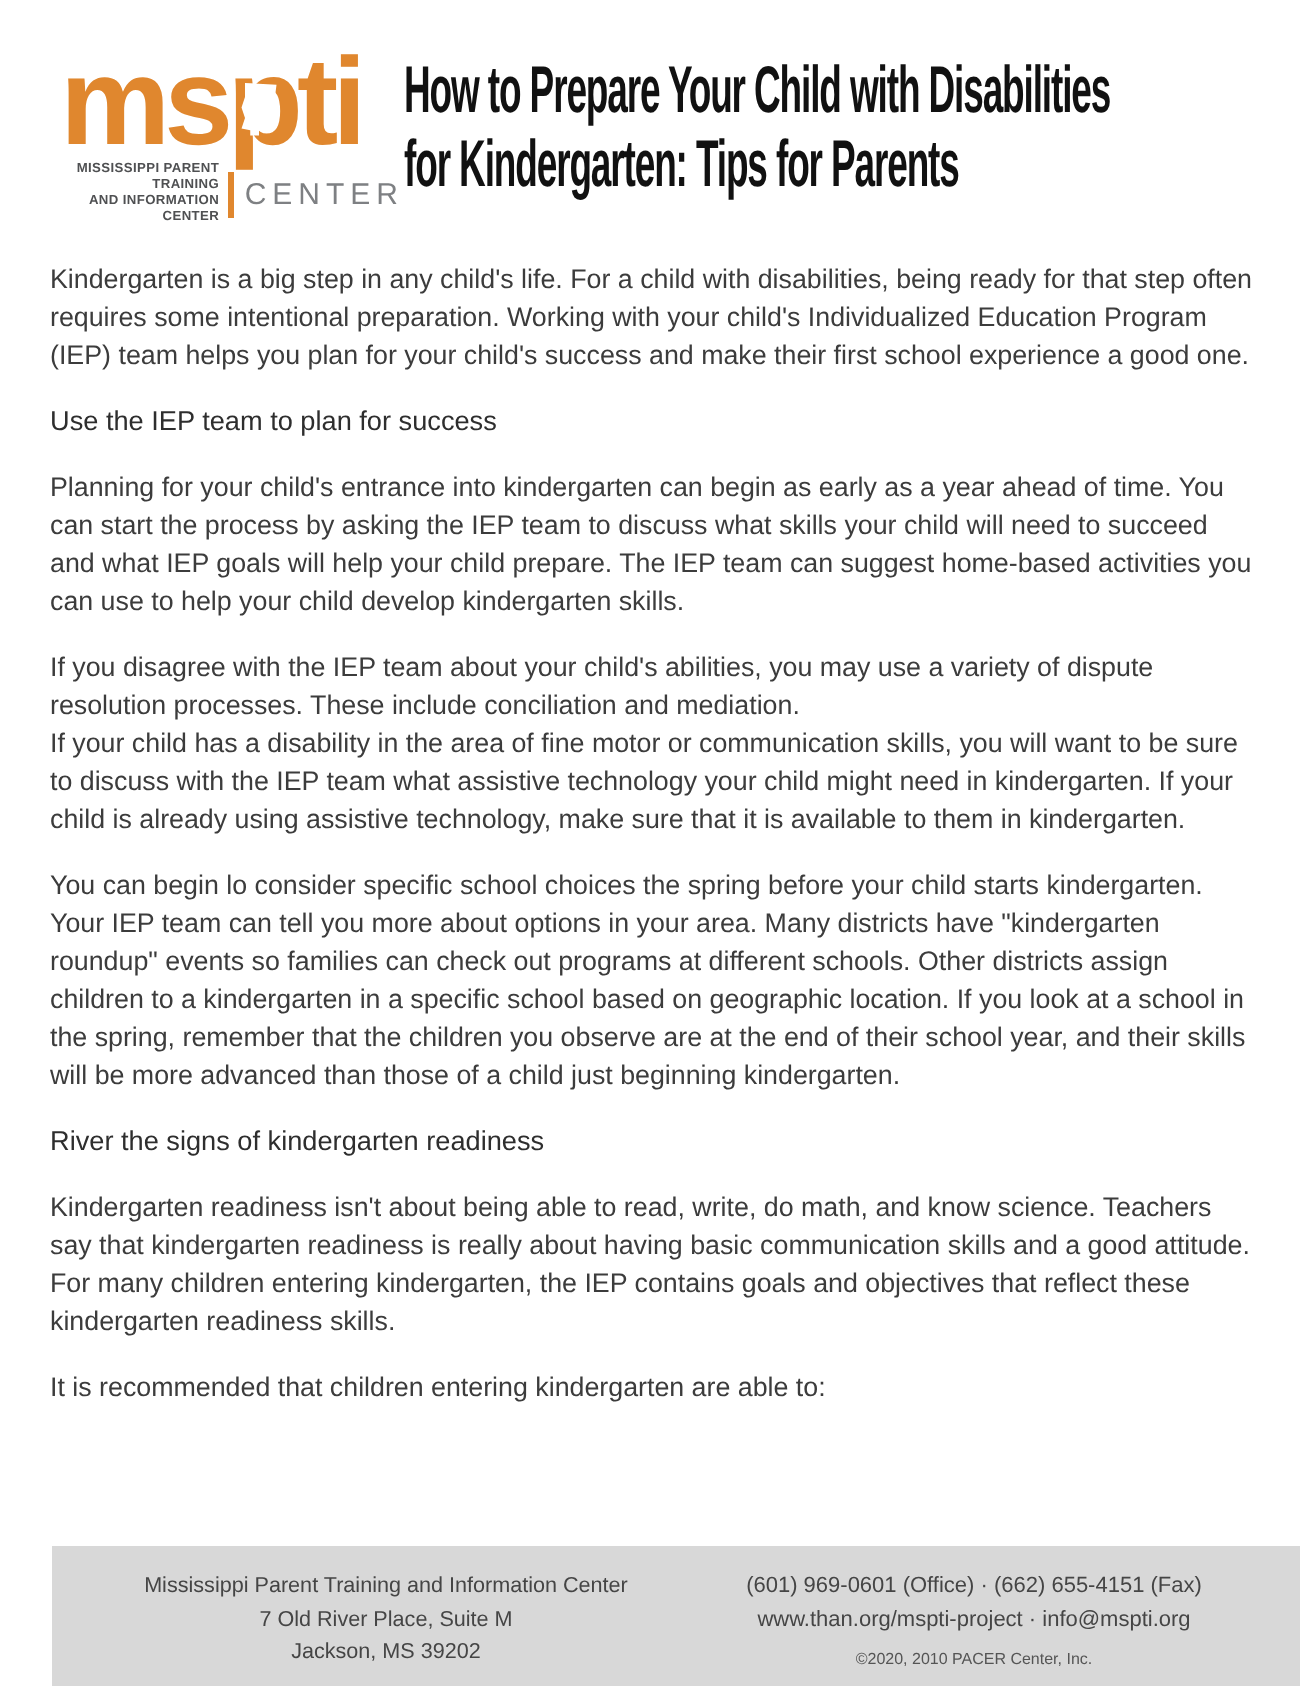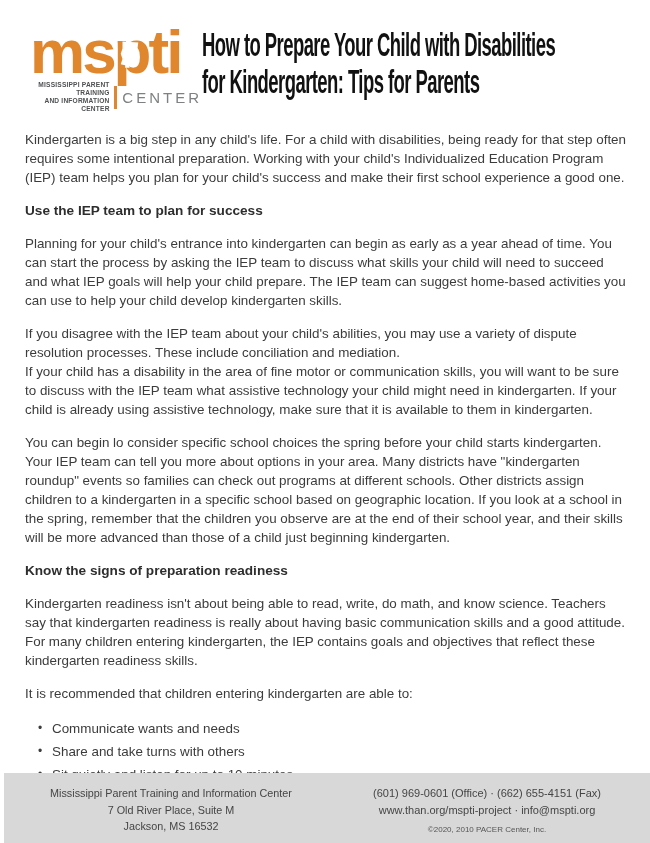--- a/index.html
+++ b/index.html
@@ -81,21 +81,21 @@
   .content {
     padding: 24px 22px 0 25px;
     font-size: 13.4px;
     line-height: 19px;
     color: #3c3c3c;
     width: 650px;
   }
   .para { margin-bottom: 14px; }
   .para-tight { margin-bottom: 0; }
   .section-heading {
-    font-weight: 700;
+    font-weight: 400;
     color: #2e2e2e;
     margin-bottom: 14px;
     font-size: 13.6px;
   }
   .list-intro { margin-bottom: 14px; }
   ul.readiness-list { list-style: none; }
   ul.readiness-list li {
     position: relative;
     padding-left: 27px;
     line-height: 23px;
@@ -105,21 +105,21 @@
     position: absolute;
     left: 13px;
     top: 0;
     color: #3c3c3c;
     font-size: 12px;
   }
 
   
   .footer {
     position: absolute;
-    left: 4px;
+    left: 26px;
     right: 0;
     bottom: 0;
     height: 70px;
     background: #d8d8d8;
     display: flex;
     justify-content: space-between;
     padding: 12px 18px 0 22px;
     color: #454545;
   }
   .footer-left {
@@ -177,39 +177,34 @@
 
     <div class="para">Planning for your child's entrance into kindergarten can begin as early as a year ahead of time. You can start the process by asking the IEP team to discuss what skills your child will need to succeed and what IEP goals will help your child prepare. The IEP team can suggest home-based activities you can use to help your child develop kindergarten skills.</div>
 
     <div class="para">
       <div class="para-tight">If you disagree with the IEP team about your child's abilities, you may use a variety of dispute resolution processes. These include conciliation and mediation.</div>
       <div class="para-tight">If your child has a disability in the area of fine motor or communication skills, you will want to be sure to discuss with the IEP team what assistive technology your child might need in kindergarten. If your child is already using assistive technology, make sure that it is available to them in kindergarten.</div>
     </div>
 
     <div class="para">You can begin lo consider specific school choices the spring before your child starts kindergarten. Your IEP team can tell you more about options in your area. Many districts have "kindergarten roundup" events so families can check out programs at different schools. Other districts assign children to a kindergarten in a specific school based on geographic location. If you look at a school in the spring, remember that the children you observe are at the end of their school year, and their skills will be more advanced than those of a child just beginning kindergarten.</div>
 
-    <div class="section-heading">Know the signs of preparation readiness</div>
+    <div class="section-heading">River the signs of kindergarten readiness</div>
 
     <div class="para">Kindergarten readiness isn't about being able to read, write, do math, and know science. Teachers say that kindergarten readiness is really about having basic communication skills and a good attitude. For many children entering kindergarten, the IEP contains goals and objectives that reflect these kindergarten readiness skills.</div>
 
     <div class="list-intro">It is recommended that children entering kindergarten are able to:</div>
 
-    <ul class="readiness-list">
-      <li>Communicate wants and needs</li>
-      <li>Share and take turns with others</li>
-      <li>Sit quietly and listen for up to 10 minutes</li>
-    </ul>
 
   </div>
 
   <div class="footer">
     <div class="footer-left">
       <div>Mississippi Parent Training and Information Center</div>
       <div>7 Old River Place, Suite M</div>
-      <div>Jackson, MS 16532</div>
+      <div>Jackson, MS 39202</div>
     </div>
     <div class="footer-right">
       <div>(601) 969-0601  (Office)  ·  (662) 655-4151 (Fax)</div>
       <div>www.than.org/mspti-project  ·  info@mspti.org</div>
       <div class="footer-copyright">©2020, 2010 PACER Center, Inc.</div>
     </div>
   </div>
 
 </div>
 

